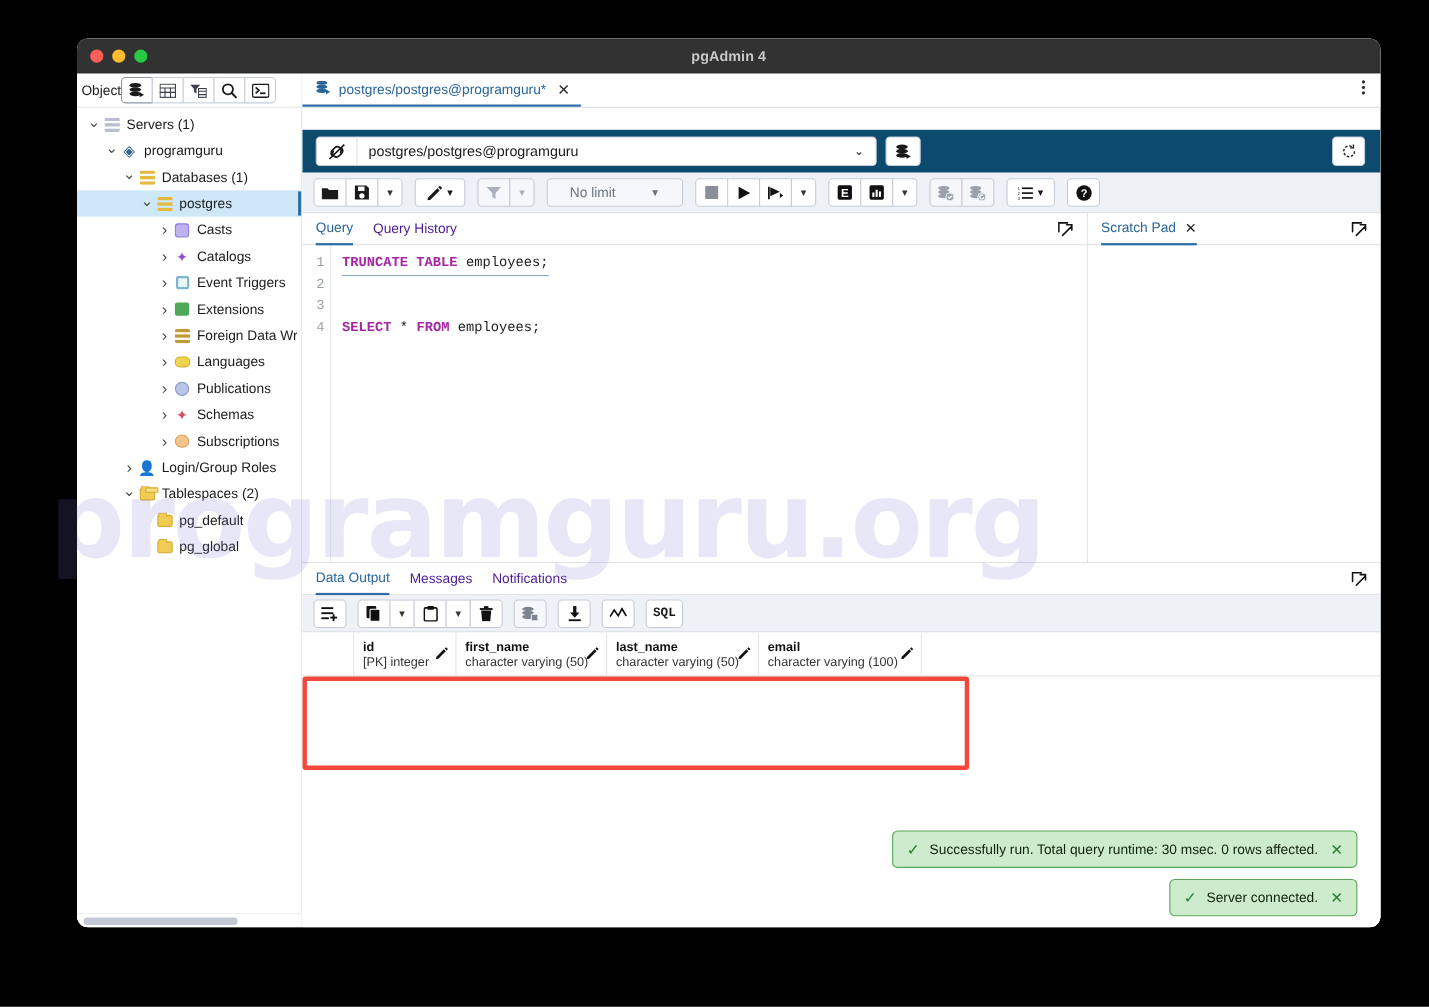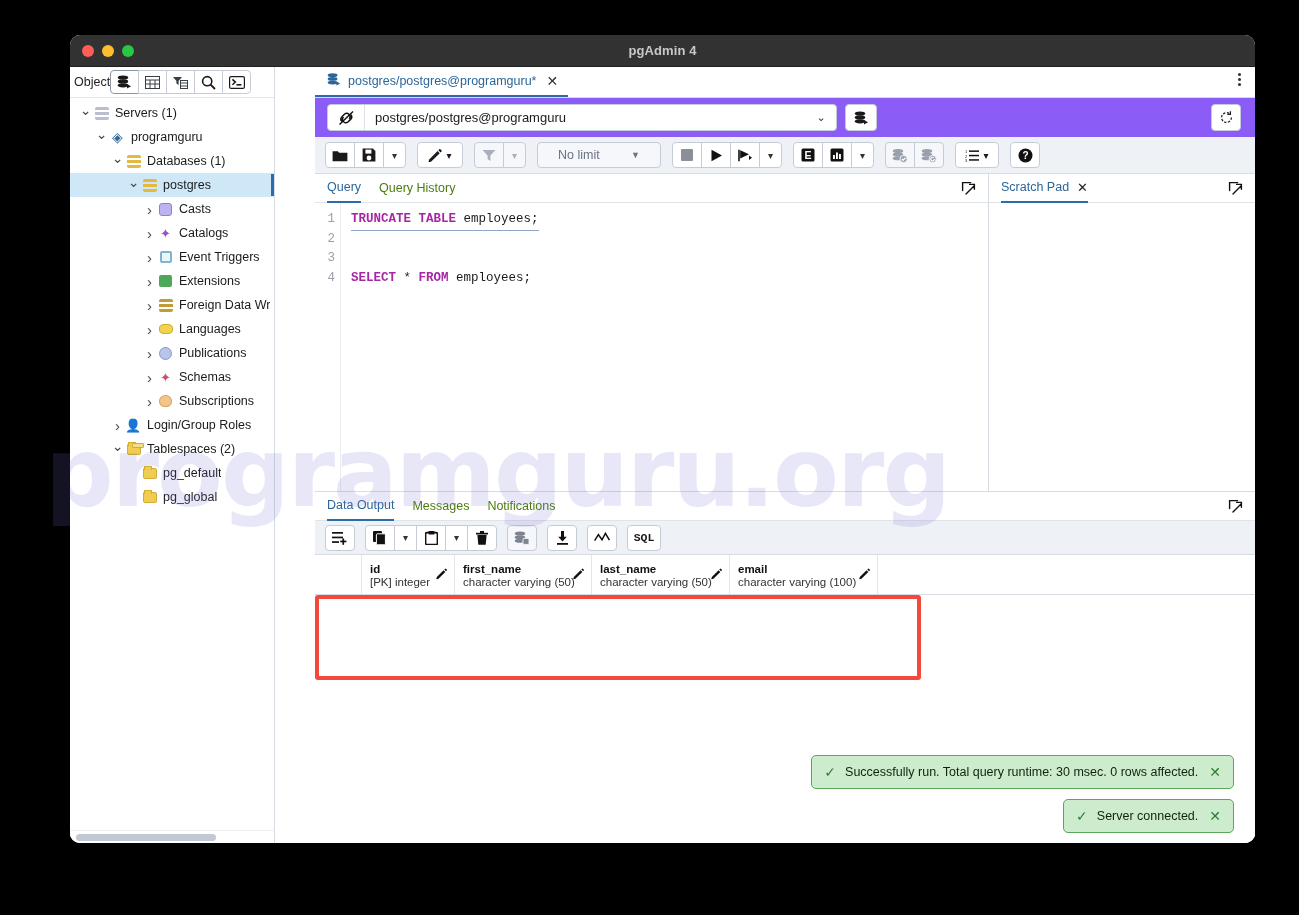--- a/index.html
+++ b/index.html
@@ -42,21 +42,20 @@
     font-size: 13px;
     font-weight: bold;
     letter-spacing: .1px;
   }
 
   
   #body-row {
     position: absolute;
     top: 32px; left: 0; right: 0; bottom: 0;
     display: flex;
-    gap: 40px;
   }
 
   
   #object-explorer {
     width: 205px;
     background: #ffffff;
     border-right: 1px solid #d7dce3;
     display: flex; flex-direction: column;
     position: relative;
   }
@@ -230,24 +229,25 @@
   #file-tab .tabclose { color: #333; font-size: 14px; margin-left: 3px; }
   #kebab {
     position: absolute; right: 14px; top: 6px;
     display: flex; flex-direction: column; gap: 2px; align-items: center;
   }
   #kebab i { width: 3px; height: 3px; border-radius: 50%; background: #333; display:block; }
 
   
   #connbar {
     height: 39px;
-    background: #8b5cf6;
+    background: #0c4a6e;
     display: flex; align-items: center;
     padding: 0 14px 0 12px;
     gap: 8px;
+    margin-top: 20px;
   }
   #conn-select {
     flex: 0 0 auto;
     width: 510px; height: 27px;
     display: flex; align-items: center;
     background: #fff;
     border: 1px solid #c6ccd6; border-radius: 4px;
     overflow: hidden;
   }
   #conn-icon {
@@ -326,21 +326,21 @@
   .panel-tabs {
     height: 29px;
     display: flex; align-items: center;
     padding-left: 12px;
     gap: 18px;
     background: #fff;
     border-bottom: 1px solid #dfe3ea;
     position: relative;
   }
   .ptab {
-    font-size: 12.5px; color: #4d7c0f;
+    font-size: 12.5px; color: #4c1d95;
     height: 29px; display: flex; align-items: center;
   }
   .ptab.active { color: #2b6699; border-bottom: 2px solid #2c6ca8; }
   .expand-icon {
     position: absolute; right: 12px; top: 7px;
     font-size: 14px; color: #1b1b1b;
     transform: rotate(0deg);
   }
   #code-area {
     flex: 1;

